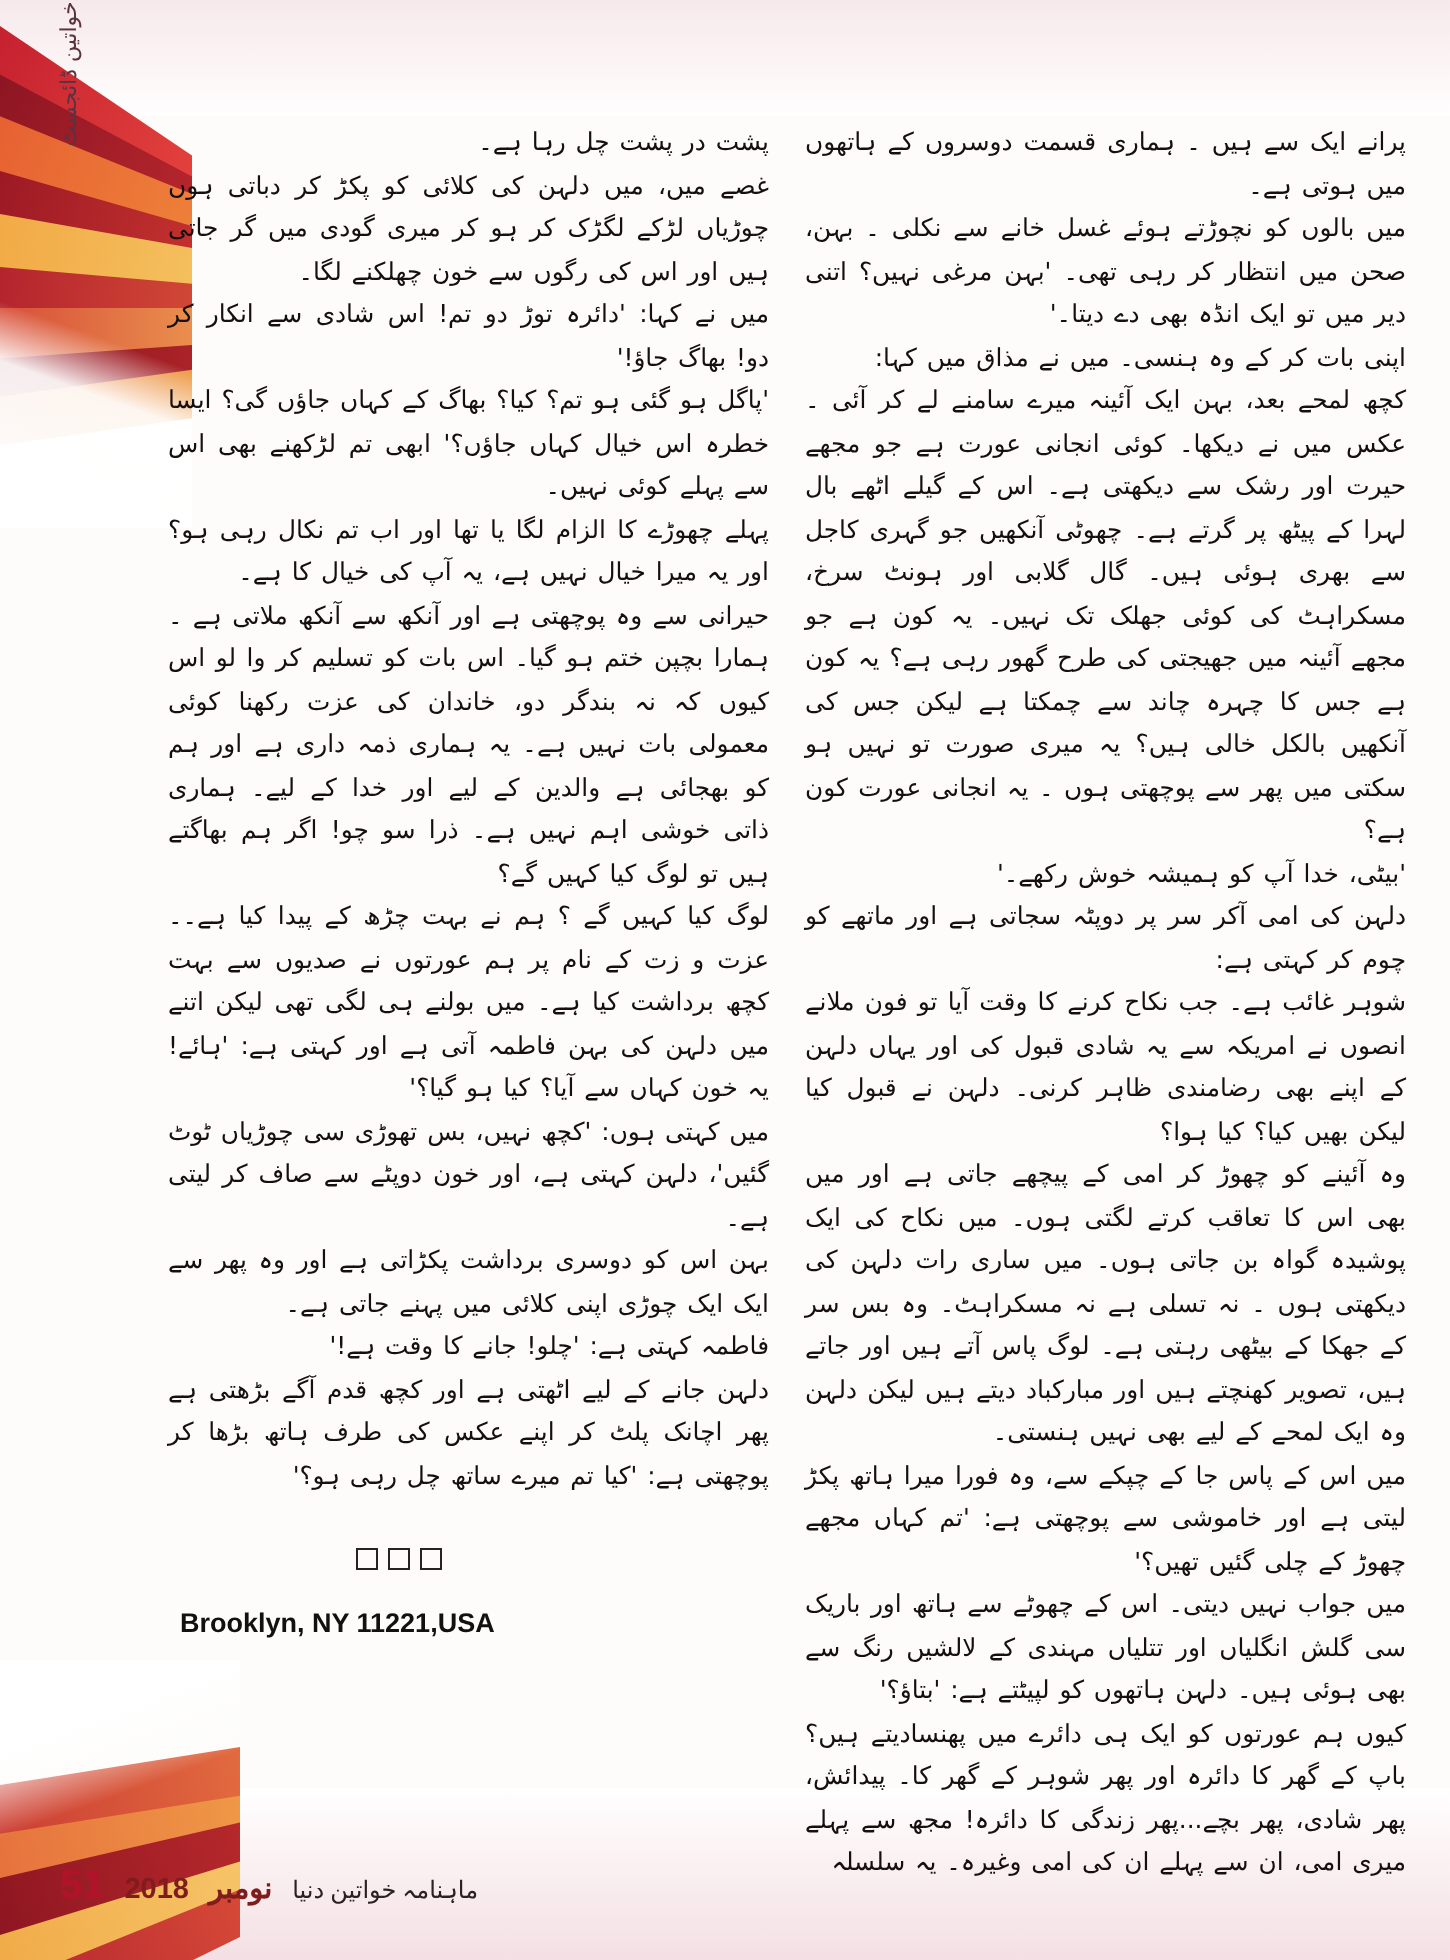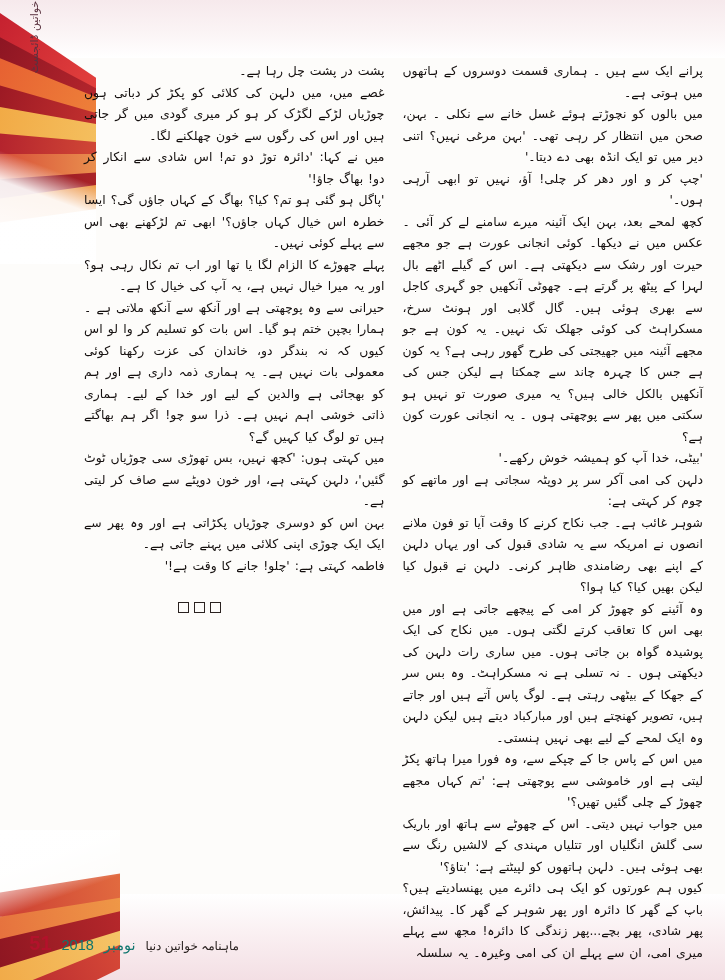--- a/index.html
+++ b/index.html
@@ -171,30 +171,30 @@
     direction: rtl;
     padding-right: 0;
   }
   .footer-inner {
     display: flex;
     align-items: baseline;
     gap: 10px;
     margin-right: 486px;
   }
   .mag-name {
-    font-family: Liberation Sans, sans-serif;
+    font-family: Liberation Serif, serif;
     font-size: 12px;
     color: #2a2220;
     direction: rtl;
   }
   .issue-year {
     font-family: "Liberation Sans", sans-serif;
-    font-weight: normal;
+    font-weight: bold;
     font-size: 14.5px;
-    color: #0f766e;
+    color: #7f1d1d;
   }
   .page-no {
     font-family: "Liberation Sans", sans-serif;
     font-weight: bold;
     font-size: 20px;
     color: #b3122b;
   }
 </style>
 </head>
 <body>
@@ -226,52 +226,55 @@
     <div class="band c4"></div>
     <div class="band c5"></div>
     <div class="strip-white"></div>
   </div>
 
   <div class="columns">
 
     <div class="col urdu">
       <p>پرانے ایک سے ہیں ۔ ہماری قسمت دوسروں کے ہاتھوں میں ہوتی ہے۔</p>
       <p>میں بالوں کو نچوڑتے ہوئے غسل خانے سے نکلی ۔ بہن، صحن میں انتظار کر رہی تھی۔ 'بہن مرغی نہیں؟ اتنی دیر میں تو ایک انڈہ بھی دے دیتا۔'</p>
-      <p>'چپ کر و اور دھر کر چلی! آؤ، نہیں تو ابھی آرہی ہوں۔'</p>
+      <p>اپنی بات کر کے وہ ہنسی۔ میں نے مذاق میں کہا:</p>
       <p>کچھ لمحے بعد، بہن ایک آئینہ میرے سامنے لے کر آئی ۔ عکس میں نے دیکھا۔ کوئی انجانی عورت ہے جو مجھے حیرت اور رشک سے دیکھتی ہے۔ اس کے گیلے اٹھے بال لہرا کے پیٹھ پر گرتے ہے۔ چھوٹی آنکھیں جو گہری کاجل سے بھری ہوئی ہیں۔ گال گلابی اور ہونٹ سرخ، مسکراہٹ کی کوئی جھلک تک نہیں۔ یہ کون ہے جو مجھے آئینہ میں جھیجتی کی طرح گھور رہی ہے؟ یہ کون ہے جس کا چہرہ چاند سے چمکتا ہے لیکن جس کی آنکھیں بالکل خالی ہیں؟ یہ میری صورت تو نہیں ہو سکتی میں پھر سے پوچھتی ہوں ۔ یہ انجانی عورت کون ہے؟</p>
       <p>'بیٹی، خدا آپ کو ہمیشہ خوش رکھے۔'</p>
       <p>دلہن کی امی آکر سر پر دوپٹہ سجاتی ہے اور ماتھے کو چوم کر کہتی ہے:</p>
       <p>شوہر غائب ہے۔ جب نکاح کرنے کا وقت آیا تو فون ملانے انصوں نے امریکہ سے یہ شادی قبول کی اور یہاں دلہن کے اپنے بھی رضامندی ظاہر کرنی۔ دلہن نے قبول کیا لیکن بھیں کیا؟ کیا ہوا؟</p>
       <p>وہ آئینے کو چھوڑ کر امی کے پیچھے جاتی ہے اور میں بھی اس کا تعاقب کرتے لگتی ہوں۔ میں نکاح کی ایک پوشیدہ گواہ بن جاتی ہوں۔ میں ساری رات دلہن کی دیکھتی ہوں ۔ نہ تسلی ہے نہ مسکراہٹ۔ وہ بس سر کے جھکا کے بیٹھی رہتی ہے۔ لوگ پاس آتے ہیں اور جاتے ہیں، تصویر کھنچتے ہیں اور مبارکباد دیتے ہیں لیکن دلہن وہ ایک لمحے کے لیے بھی نہیں ہنستی۔</p>
       <p>میں اس کے پاس جا کے چپکے سے، وہ فورا میرا ہاتھ پکڑ لیتی ہے اور خاموشی سے پوچھتی ہے: 'تم کہاں مجھے چھوڑ کے چلی گئیں تھیں؟'</p>
       <p>میں جواب نہیں دیتی۔ اس کے چھوٹے سے ہاتھ اور باریک سی گلش انگلیاں اور تتلیاں مہندی کے لالشیں رنگ سے بھی ہوئی ہیں۔ دلہن ہاتھوں کو لپیٹتے ہے: 'بتاؤ؟'</p>
       <p>کیوں ہم عورتوں کو ایک ہی دائرے میں پھنسادیتے ہیں؟ باپ کے گھر کا دائرہ اور پھر شوہر کے گھر کا۔ پیدائش، پھر شادی، پھر بچے...پھر زندگی کا دائرہ! مجھ سے پہلے میری امی، ان سے پہلے ان کی امی وغیرہ۔ یہ سلسلہ</p>
       <p></p>
     </div>
 
     <div class="col">
       <div class="urdu">
         <p>پشت در پشت چل رہا ہے۔</p>
         <p>غصے میں، میں دلہن کی کلائی کو پکڑ کر دباتی ہوں چوڑیاں لڑکے لگڑک کر ہو کر میری گودی میں گر جاتی ہیں اور اس کی رگوں سے خون چھلکنے لگا۔</p>
         <p>میں نے کہا: 'دائرہ توڑ دو تم! اس شادی سے انکار کر دو! بھاگ جاؤ!'</p>
         <p>'پاگل ہو گئی ہو تم؟ کیا؟ بھاگ کے کہاں جاؤں گی؟ ایسا خطرہ اس خیال کہاں جاؤں؟' ابھی تم لڑکھنے بھی اس سے پہلے کوئی نہیں۔</p>
         <p>پہلے چھوڑے کا الزام لگا یا تھا اور اب تم نکال رہی ہو؟ اور یہ میرا خیال نہیں ہے، یہ آپ کی خیال کا ہے۔</p>
         <p>حیرانی سے وہ پوچھتی ہے اور آنکھ سے آنکھ ملاتی ہے ۔ ہمارا بچپن ختم ہو گیا۔ اس بات کو تسلیم کر وا لو اس کیوں کہ نہ بندگر دو، خاندان کی عزت رکھنا کوئی معمولی بات نہیں ہے۔ یہ ہماری ذمہ داری ہے اور ہم کو بھجائی ہے والدین کے لیے اور خدا کے لیے۔ ہماری ذاتی خوشی اہم نہیں ہے۔ ذرا سو چو! اگر ہم بھاگتے ہیں تو لوگ کیا کہیں گے؟</p>
+        <p>لوگ کیا کہیں گے ؟ ہم نے بہت چڑھ کے پیدا کیا ہے۔۔ عزت و زت کے نام پر ہم عورتوں نے صدیوں سے بہت کچھ برداشت کیا ہے۔ میں بولنے ہی لگی تھی لیکن اتنے میں دلہن کی بہن فاطمہ آتی ہے اور کہتی ہے: 'ہائے! یہ خون کہاں سے آیا؟ کیا ہو گیا؟'</p>
         <p>میں کہتی ہوں: 'کچھ نہیں، بس تھوڑی سی چوڑیاں ٹوٹ گئیں'، دلہن کہتی ہے، اور خون دوپٹے سے صاف کر لیتی ہے۔</p>
-        <p>بہن اس کو دوسری چوڑیاں پکڑاتی ہے اور وہ پھر سے ایک ایک چوڑی اپنی کلائی میں پہنے جاتی ہے۔</p>
+        <p>بہن اس کو دوسری برداشت پکڑاتی ہے اور وہ پھر سے ایک ایک چوڑی اپنی کلائی میں پہنے جاتی ہے۔</p>
         <p>فاطمہ کہتی ہے: 'چلو! جانے کا وقت ہے!'</p>
+        <p>دلہن جانے کے لیے اٹھتی ہے اور کچھ قدم آگے بڑھتی ہے پھر اچانک پلٹ کر اپنے عکس کی طرف ہاتھ بڑھا کر پوچھتی ہے: 'کیا تم میرے ساتھ چل رہی ہو؟'</p>
       </div>
 
       <div class="end-marks">
         <span></span>
         <span></span>
         <span></span>
       </div>
 
       <div class="author">
+        <div>Brooklyn, NY 11221,USA</div>
       </div>
     </div>
 
   </div>
 
   <div class="footer">
     <div class="footer-inner">
       <span class="mag-name">ماہنامہ خواتین دنیا</span>
       <span class="issue-year">نومبر</span>
       <span class="issue-year">2018</span>

